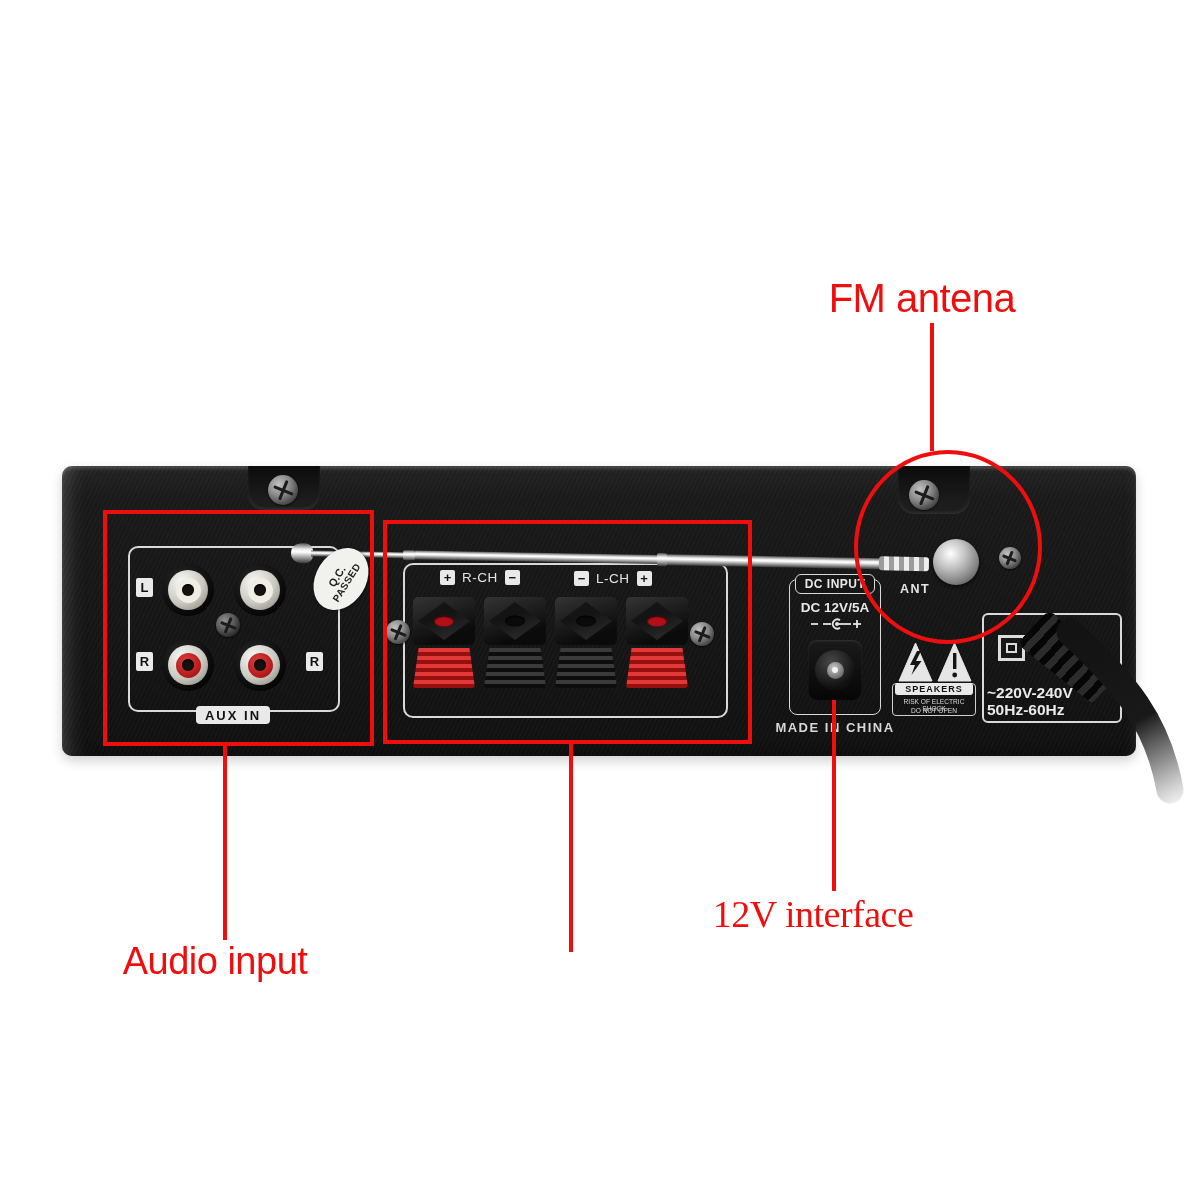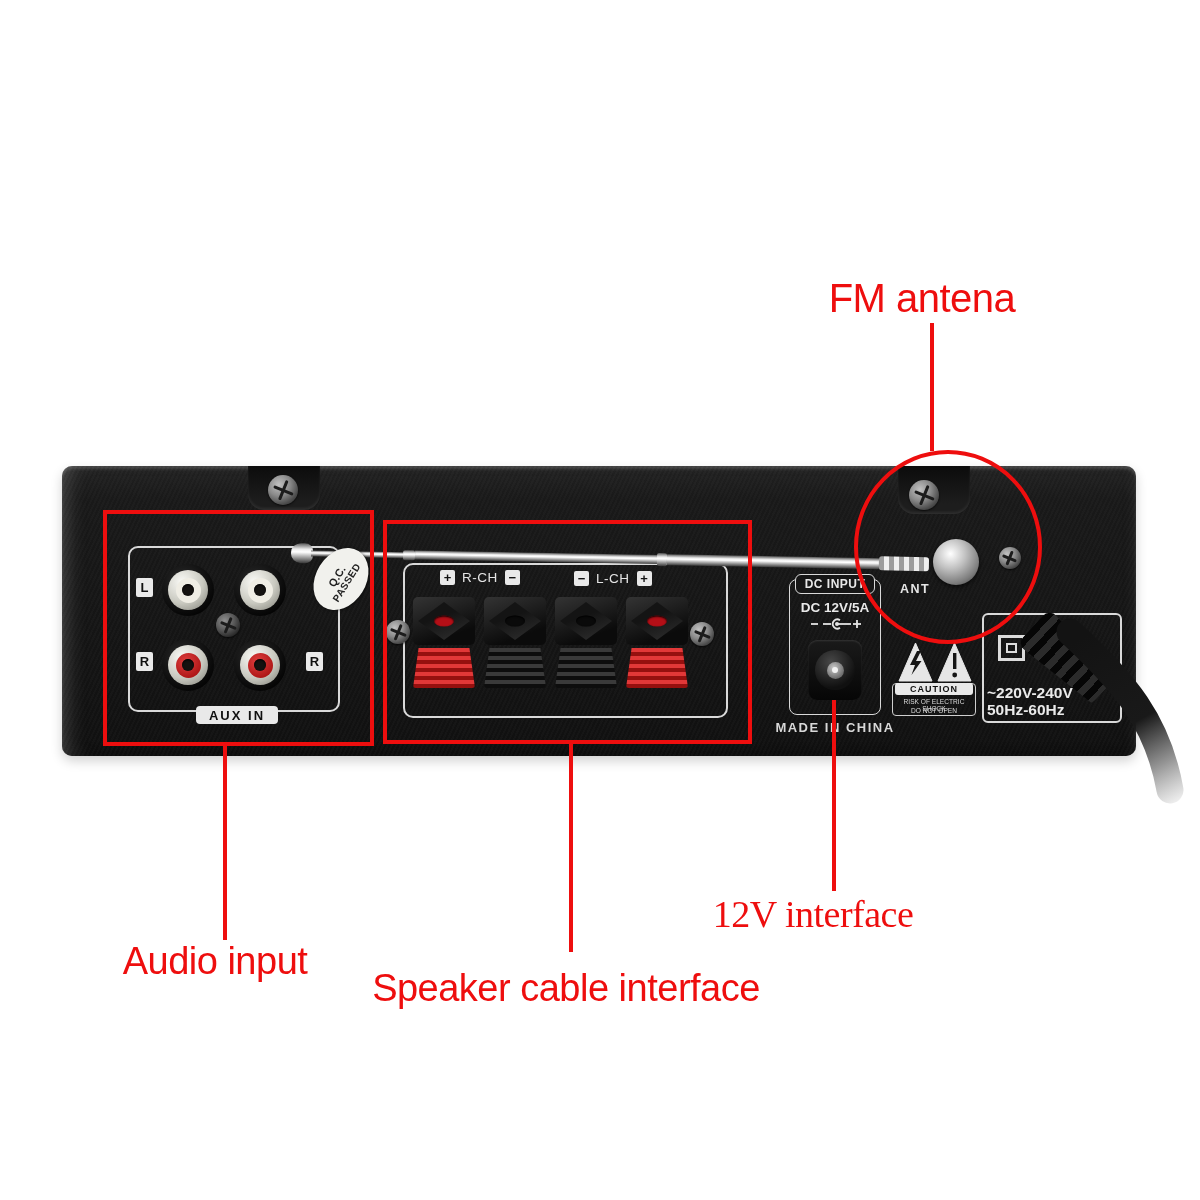--- a/index.html
+++ b/index.html
@@ -58,21 +58,21 @@
   .rca-ins { width:25px; height:25px; border-radius:50%;
     display:flex; align-items:center; justify-content:center; }
   .rca-ins.white { background:#efede4; }
   .rca-ins.red   { background:radial-gradient(circle at 40% 35%, #e04040, #b01818 70%); }
   .rca-hole { width:12px; height:12px; border-radius:50%; background:#141210;
     box-shadow: inset 0 1px 2px #000; }
   .rca.p1 { left:100px; top:98px; }
   .rca.p2 { left:172px; top:98px; }
   .rca.p3 { left:100px; top:173px; }
   .rca.p4 { left:172px; top:173px; }
-  .aux-pill { position:absolute; left:134px; top:240px; width:82px; height:18px;
+  .aux-pill { position:absolute; left:134px; top:240px; width:74px; height:18px;
     background:#e9e9e9; color:#111; border-radius:4px; font-size:13px; font-weight:bold;
     letter-spacing:2px; display:flex; align-items:center; justify-content:center; }
 
   
   .qc-sticker { position:absolute; left:246px; top:88px; width:66px; height:50px;
     background:#f1f1ed; border-radius:50%; transform:rotate(-58deg); z-index:7;
     display:flex; flex-direction:column; align-items:center; justify-content:center;
     box-shadow:0 1px 3px rgba(0,0,0,.5); color:#222; font-weight:bold; }
   .qc-sticker .l1 { font-size:11px; line-height:12px; }
   .qc-sticker .l2 { font-size:10px; line-height:11px; letter-spacing:.5px; }
@@ -313,21 +313,21 @@
         <path d="M18.5 2 L35 40 H2 Z" fill="#e6e6e6" stroke="#e6e6e6" stroke-width="1" stroke-linejoin="round"></path>
         <path d="M20 10 L13 24 h5 l-3.5 10 10 -14 h-5.5 l5 -10 z" fill="#151515"></path>
       </svg>
       <svg width="37" height="43" viewBox="0 0 37 43">
         <path d="M18.5 2 L35 40 H2 Z" fill="#e6e6e6" stroke="#e6e6e6" stroke-width="1" stroke-linejoin="round"></path>
         <rect x="17" y="12" width="3.4" height="16" fill="#151515"></rect>
         <circle cx="18.7" cy="34" r="2.4" fill="#151515"></circle>
       </svg>
     </div>
     <div class="caution">
-      <div class="caution-head">CAUTION</div>
+      <div class="caution-head">SPEAKERS</div>
       <div class="caution-l1">RISK OF ELECTRIC SHOCK</div>
       <div class="caution-l2">DO NOT OPEN</div>
     </div>
 
     <div class="outline-box power-box">
       <div class="classii">
         <div class="classii-inner"></div>
       </div>
       <div class="power-text">
         <div>~220V-240V</div>
@@ -362,16 +362,15 @@
       <ellipse cx="948" cy="547" rx="92" ry="95"></ellipse>
       <line x1="932" y1="323" x2="932" y2="451"></line>
       <line x1="225" y1="744" x2="225" y2="940"></line>
       <line x1="571" y1="742" x2="571" y2="952"></line>
       <line x1="834" y1="700" x2="834" y2="891"></line>
     </g>
   </svg>
 
   <div class="anno-label audio">Audio input</div>
   <div class="anno-label fm">FM antena</div>
-  <div class="anno-label speaker">Speaker cable interface</div>
   <div class="anno-label dc12v">12V interface</div>
 
 </div>
 
 </body></html>

